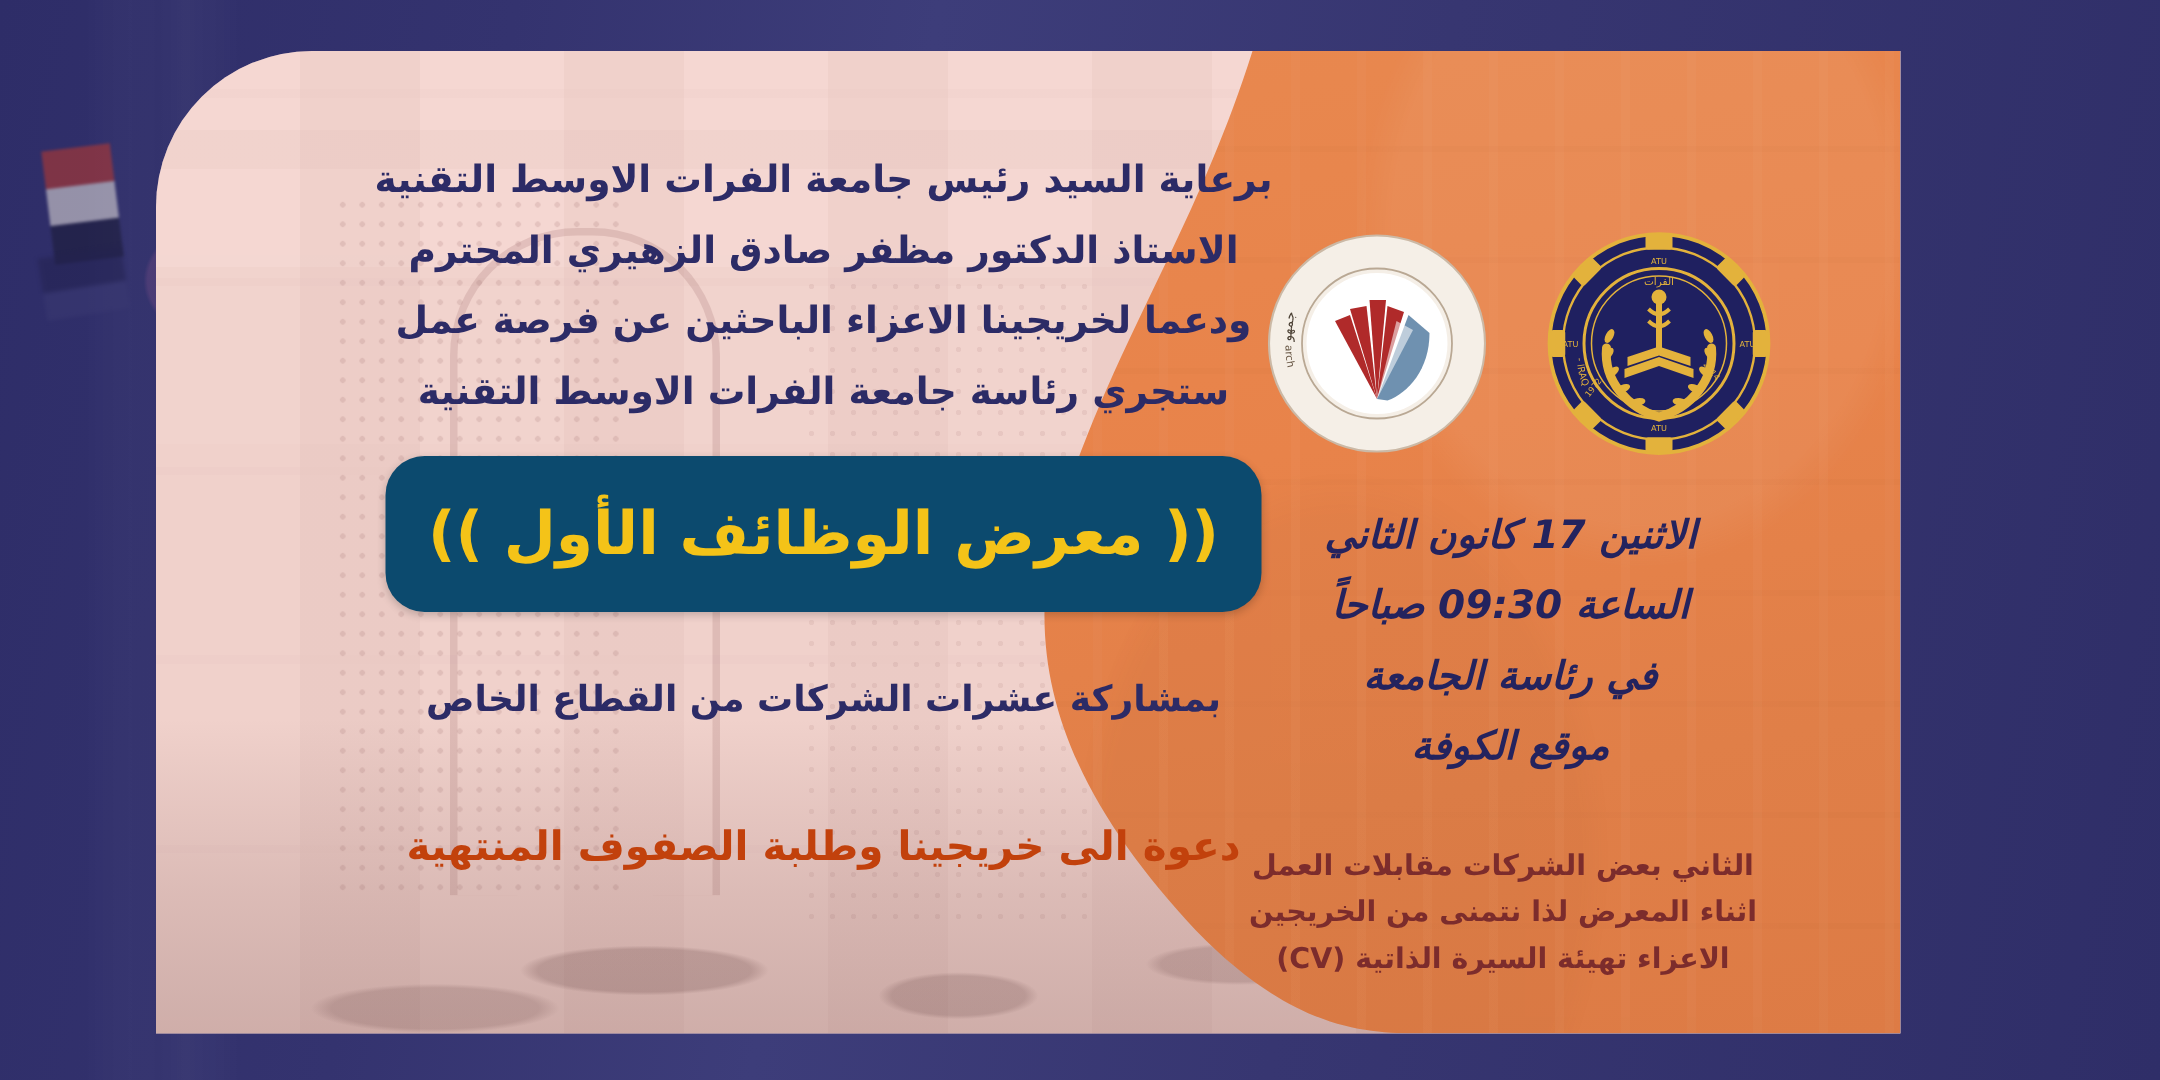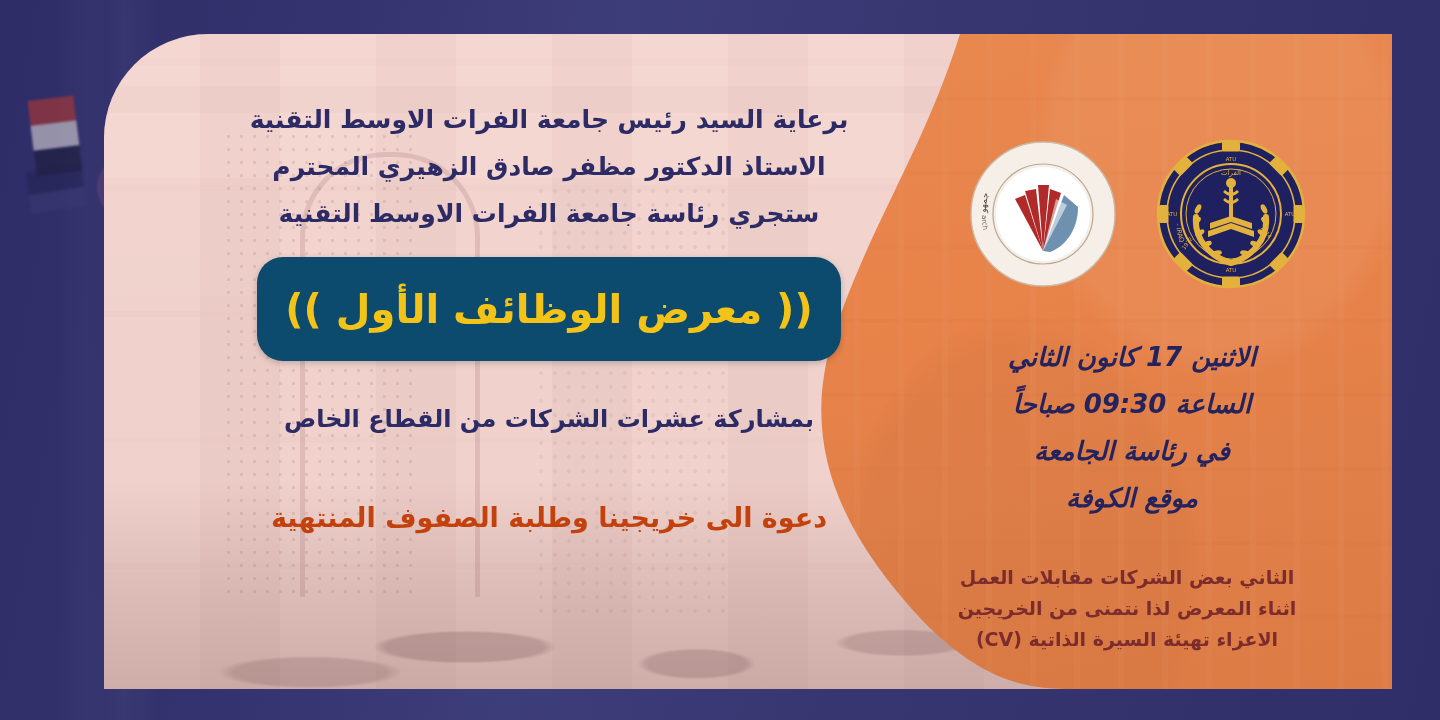--- a/index.html
+++ b/index.html
@@ -42,21 +42,21 @@
   .flag2{
     position:absolute;left:28px;top:168px;width:56px;height:42px;
     opacity:.5;transform:rotate(-9deg);
     background:linear-gradient(180deg,#23224f 0 55%,#3b3a72 55% 100%);
     filter:blur(1.4px);
   }
   
   .card{
     position:absolute;
     left:104px;top:34px;
-    width:1288px;height:655px;
+    width:1163px;height:655px;
     border-top-left-radius:104px;
     overflow:hidden;
     background:#f7d4ce;
   }
   
   .card-photo{
     position:absolute;inset:0;
     opacity:.38;
     background:
       
@@ -157,21 +157,21 @@
   .invite{
     margin-top:62px;
     color:#c2410c;
     font-weight:700;
     font-size:27px;
     line-height:46px;
   }
   .invite div{white-space:nowrap;}
   
   .logos{
-    position:absolute;right:86px;top:105px;
+    position:absolute;right:86px;top:120px;
     display:flex;gap:38px;align-items:flex-end;
   }
   .logo{width:150px;height:150px;position:relative;}
   .detail-block{
     position:absolute;right:70px;top:300px;width:380px;
     text-align:center;
   }
   .detail-line{
     color:#24235e;
     font-weight:700;
@@ -212,20 +212,21 @@
 
     <div class="orange-panel">
       <div class="orange-shape"></div>
       <div class="orange-tex"></div>
     </div>
 
     <div class="left-col">
 
       <div class="intro-line">برعاية السيد رئيس جامعة الفرات الاوسط التقنية</div>
       <div class="intro-line">الاستاذ الدكتور مظفر صادق الزهيري المحترم</div>
+      <div class="intro-line">ودعما لخريجينا الاعزاء الباحثين عن فرصة عمل</div>
       <div class="intro-line">ستجري رئاسة جامعة الفرات الاوسط التقنية</div>
 
       <div class="banner">
         <span class="banner-text">(( معرض الوظائف الأول ))</span>
       </div>
 
       <div class="sub-line">بمشاركة عشرات الشركات من القطاع الخاص</div>
 
       <div class="invite">
         <div>دعوة الى خريجينا وطلبة الصفوف المنتهية</div>

